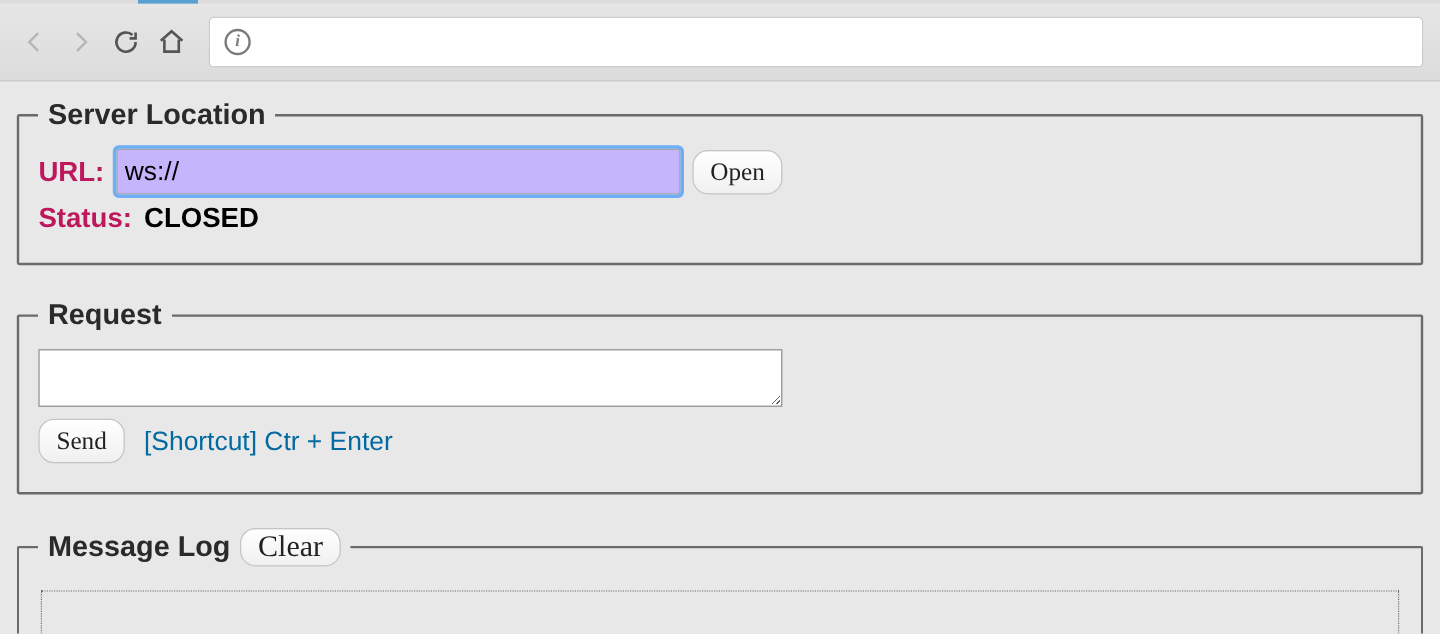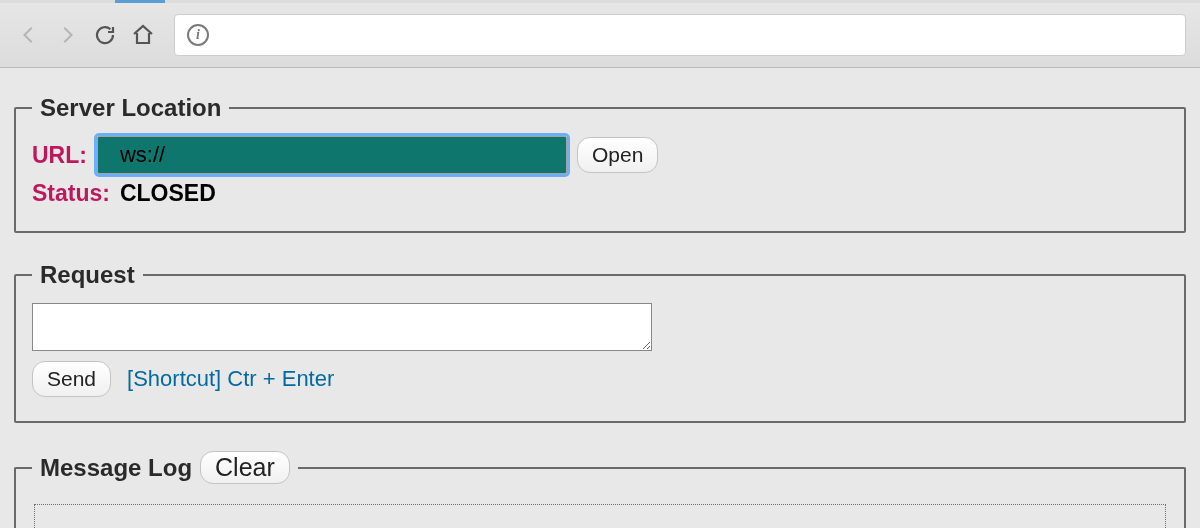--- a/index.html
+++ b/index.html
@@ -81,21 +81,20 @@
     .page {
       padding: 14px;
       background: #e8e8e8;
     }
     fieldset {
       border: 2px solid #6a6a6a;
       border-radius: 2px;
       padding: 14px 16px 18px 16px;
       margin-bottom: 28px;
       position: relative;
-      margin-top: 12px;
     }
     legend {
       font-size: 24px;
       font-weight: bold;
       color: #2a2a2a;
       padding: 0 8px;
       background: #e8e8e8;
       display: flex;
       align-items: center;
       gap: 8px;
@@ -114,36 +113,36 @@
     }
     .status-val {
       font-size: 23px;
       font-weight: 900;
       color: #000000;
     }
     .url-input {
       width: 470px;
       height: 38px;
       font-size: 22px;
-      padding: 2px 22px;
+      padding: 2px 6px;
       border: 1px solid #a3a3a3;
-      background: #0f766e;
+      background: #c4b5fd;
       outline: 3px solid #6eaef5;
       outline-offset: 0;
       border-radius: 2px;
     }
     .btn {
       background: linear-gradient(to bottom, #fff, #f0f0f0);
       border: 1px solid #c4c4c4;
       border-radius: 13px;
       padding: 5px 14px;
       font-size: 21px;
       color: #222;
       cursor: default;
-      font-family: Liberation Sans, sans-serif;
+      font-family: Liberation Serif, serif;
     }
     .req-textarea {
       width: 620px;
       height: 48px;
       border: 1px solid #888;
       background: #fff;
       resize: both;
       font-size: 16px;
       padding: 4px;
       display: block;

